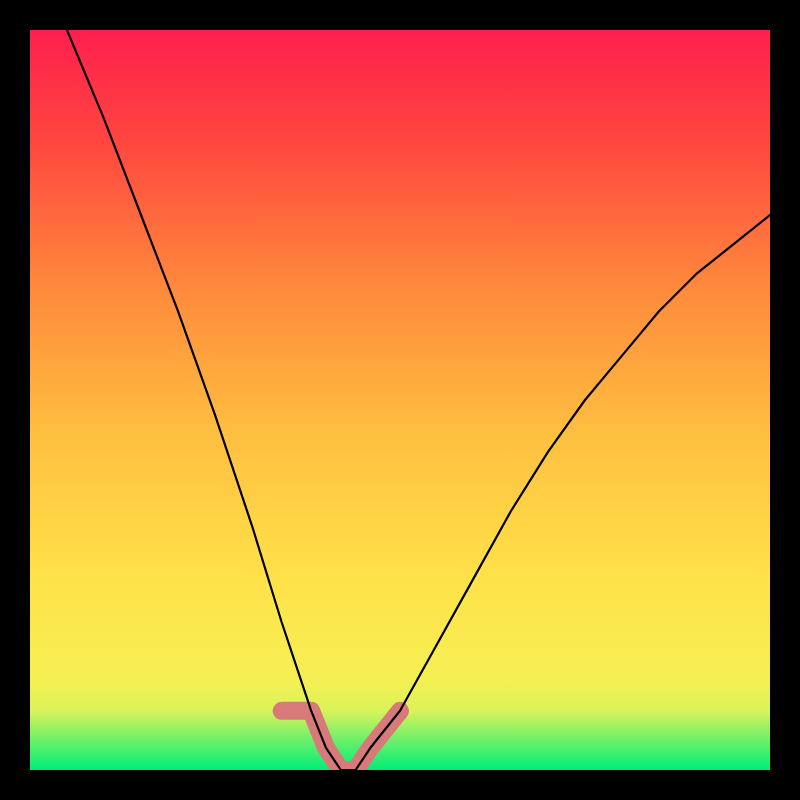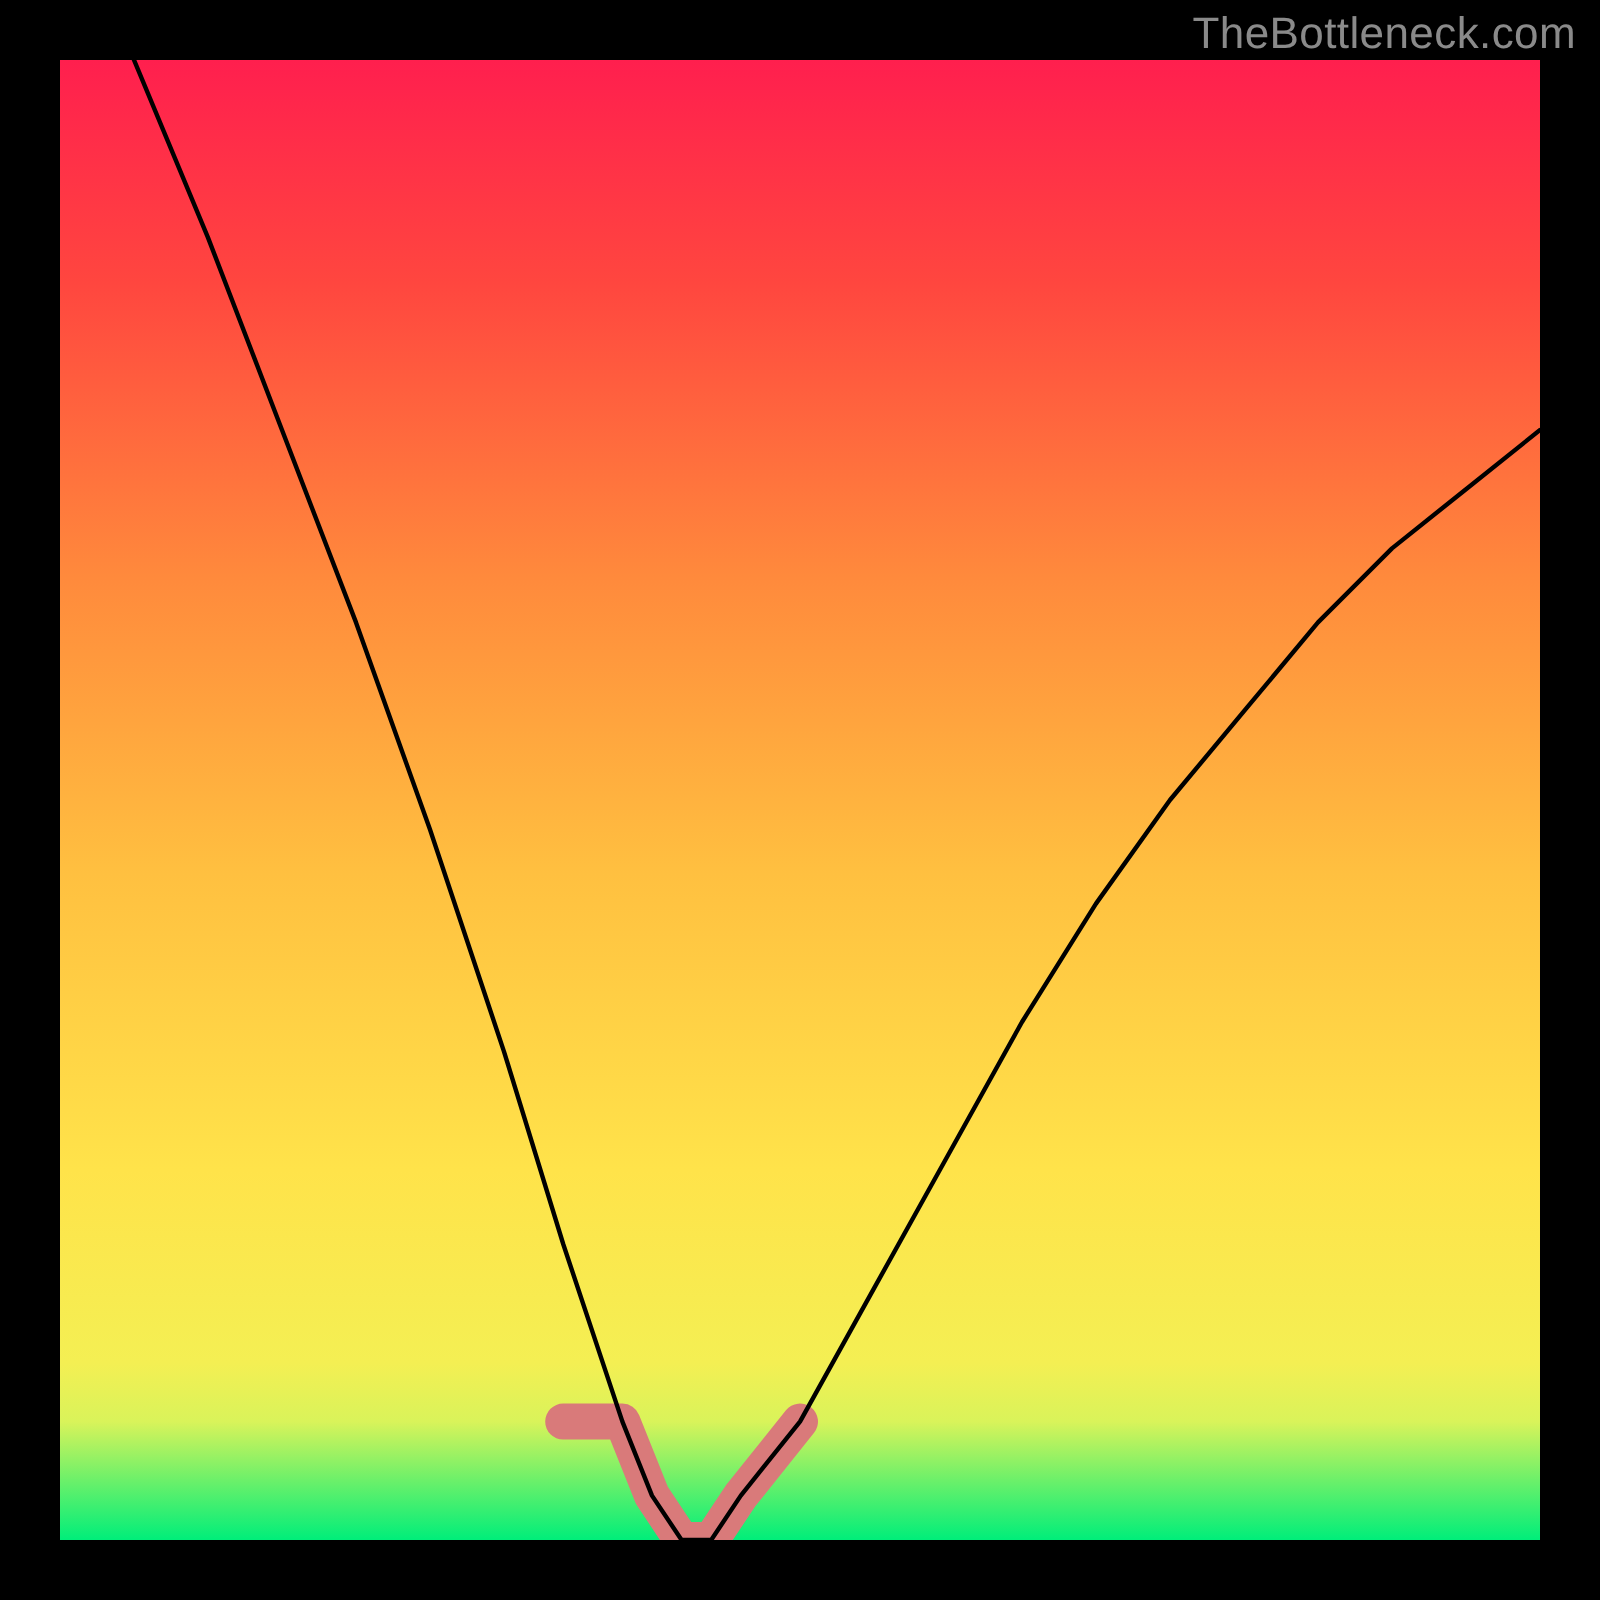--- a/index.html
+++ b/index.html
@@ -58,15 +58,14 @@
   </defs>
 
   <rect id="plot-bg" x="30" y="30" width="740" height="740" fill="url(#bg-grad)"></rect>
 
   <g clip-path="url(#plot-clip)">
     <path id="highlight-path" fill="none" stroke="#d97a7a" stroke-width="18" stroke-linecap="round" stroke-linejoin="round" d="M281.6 710.8 L311.2 710.8 L326.0 747.8 L340.8 770.0 L355.6 770.0 L370.4 747.8 L400.0 710.8"></path>
     <path id="curve-path" fill="none" stroke="#000000" stroke-width="2.2" stroke-linecap="round" stroke-linejoin="round" d="M67.0 30.0 L104.0 118.8 L141.0 215.0 L178.0 311.2 L215.0 414.8 L252.0 525.8 L281.6 622.0 L311.2 710.8 L326.0 747.8 L340.8 770.0 L355.6 770.0 L370.4 747.8 L400.0 710.8 L437.0 644.2 L474.0 577.6 L511.0 511.0 L548.0 451.8 L585.0 400.0 L622.0 355.6 L659.0 311.2 L696.0 274.2 L733.0 244.6 L770.0 215.0"></path>
   </g>
 </svg>
 
-<div class="watermark">TheBottleneck.com</div>
 
 </div>
 
 </body></html>

